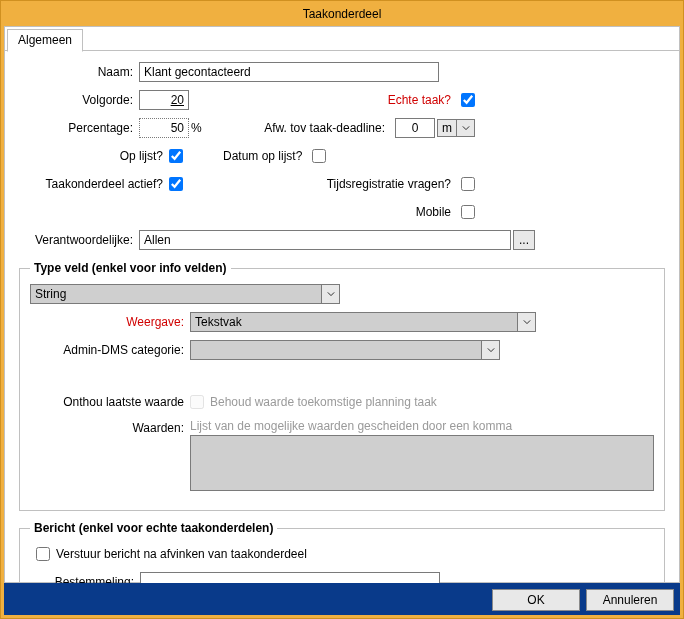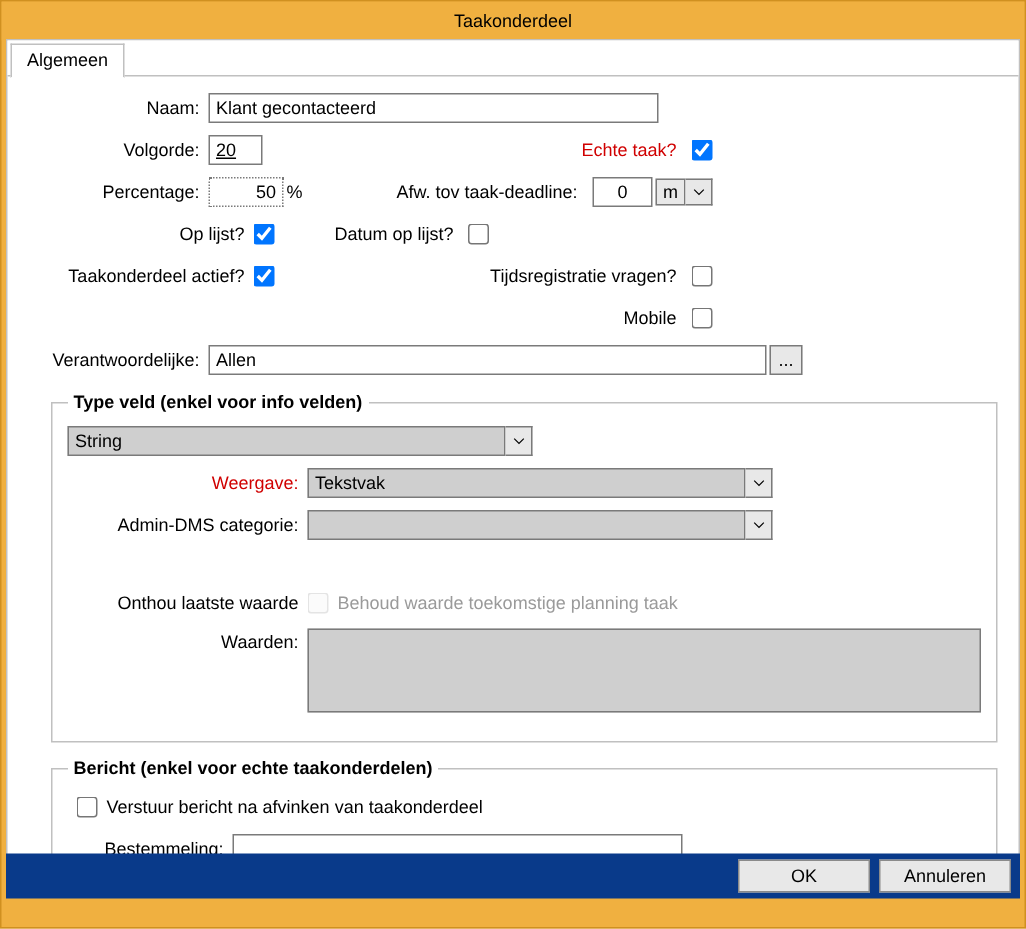--- a/index.html
+++ b/index.html
@@ -10,32 +10,32 @@
   .tabs { position: relative; height: 24px; background: #fff; border-bottom: 1px solid #c0c0c0; }
   .tab { position: absolute; top: 2px; left: 2px; height: 23px; padding: 3px 10px 0; border: 1px solid #c0c0c0; border-bottom: 1px solid #fff; background: #fff; }
   .form-area { padding: 10px 14px 10px 14px; }
   .row { display: flex; align-items: center; margin-bottom: 6px; min-height: 22px; }
   .lbl { text-align: right; padding-right: 6px; white-space: nowrap; }
   .lbl.red { color: #d00000; }
   input[type=text].txt { height: 20px; border: 1px solid #7a7a7a; padding: 1px 4px; background: #fff; }
   input[type=text].num { text-align: right; }
   .percent-suf { margin-left: 2px; }
   input[type=checkbox] { width: 14px; height: 14px; margin: 0; }
-  fieldset { border: 1px solid #c0c0c0; padding: 8px 10px 10px; margin: 10px 0 0 15px; }
+  fieldset { border: 1px solid #c0c0c0; padding: 8px 10px 10px; margin: 10px 0 0 0; }
   legend { padding: 0 4px; font-weight: bold; }
   .combo { display: flex; height: 20px; }
   .combo-box { flex: 1; background: #cfcfcf; border: 1px solid #7a7a7a; padding: 1px 4px; display: flex; align-items: center; }
   .combo-btn { width: 18px; border: 1px solid #7a7a7a; border-left: none; background: #e8e8e8; display: flex; align-items: center; justify-content: center; }
   .combo-btn svg { width: 8px; height: 8px; }
   .browse-btn { width: 22px; height: 20px; border: 1px solid #7a7a7a; background: #e8e8e8; margin-left: 2px; display: flex; align-items: center; justify-content: center; cursor: pointer; }
   .small-combo { width: 38px; display: flex; }
   .small-combo .combo-box { background: #e8e8e8; }
   .grey-text { color: #9a9a9a; }
   textarea.waarden { width: 100%; height: 56px; resize: none; background: #cfcfcf; border: 1px solid #7a7a7a; }
-  .bottombar { position: absolute; left: 4px; right: 4px; bottom: 20px; height: 30px; background: #093a8a; display: flex; align-items: center; justify-content: flex-end; padding: 0 6px; gap: 6px; }
+  .bottombar { position: absolute; left: 4px; right: 4px; bottom: 4px; height: 30px; background: #093a8a; display: flex; align-items: center; justify-content: flex-end; padding: 0 6px; gap: 6px; }
   .bottombar-stripe { position: absolute; left: 4px; right: 4px; bottom: 34px; height: 2px; background: #093a8a; }
   button.dlg { height: 22px; min-width: 88px; background: #e8e8e8; border: 1px solid #8a8a8a; cursor: pointer; }
   .spacer { flex: 1; }
   .chk-disabled { opacity: 0.6; }
 </style>
 </head>
 <body>
 
 <div class="titlebar">Taakonderdeel</div>
 
@@ -46,21 +46,21 @@
 
   <div class="form-area">
 
     <div class="row">
       <div class="lbl" style="width:120px">Naam:</div>
       <input type="text" class="txt" style="width: 300px;" value="Klant gecontacteerd">
     </div>
 
     <div class="row">
       <div class="lbl" style="width:120px">Volgorde:</div>
-      <input type="text" class="txt num" style="width: 36px; text-align: left; text-decoration: underline;" value="20">
+      <input type="text" class="txt num" style="width: 50px; text-align: right; text-decoration: underline;" value="20">
       <div class="spacer"></div>
       <div class="lbl red">Echte taak?</div>
       <input type="checkbox" style="margin-left: 4px; margin-right: 190px;" checked="">
     </div>
 
     <div class="row">
       <div class="lbl" style="width:120px">Percentage:</div>
       <input type="text" class="txt num" style="width: 50px; border-style: dotted;" value="50">
       <span class="percent-suf">%</span>
       <div class="spacer"></div>
@@ -116,21 +116,21 @@
           <div class="combo-box">String</div>
           <div class="combo-btn">
               <svg viewBox="0 0 10 10">
                 <path d="M1 3 L5 7 L9 3" fill="none" stroke="#000"></path>
               </svg>
             </div>
         </div>
       </div>
       <div class="row">
         <div class="lbl red" style="width:160px">Weergave:</div>
-        <div class="combo" style="width:310px">
+        <div class="combo" style="width:346px">
           <div class="combo-box">Tekstvak</div>
           <div class="combo-btn">
               <svg viewBox="0 0 10 10">
                 <path d="M1 3 L5 7 L9 3" fill="none" stroke="#000"></path>
               </svg>
             </div>
         </div>
       </div>
       <div class="row">
         <div class="lbl" style="width:160px">Admin-DMS categorie:</div>
@@ -145,20 +145,21 @@
       </div>
 
       <div class="row" style="margin-top:30px">
         <div class="lbl" style="width:160px">Onthou laatste waarde</div>
         <input type="checkbox" class="chk-disabled" disabled="" style="">
         <span class="grey-text" style="margin-left:6px">Behoud waarde toekomstige planning taak</span>
       </div>
       <div class="row" style="align-items:flex-start">
         <div class="lbl" style="width:160px;padding-top:2px">Waarden:</div>
         <div style="flex:1">
+          <div class="grey-text" style="margin-bottom:2px">Lijst van de mogelijke waarden gescheiden door een komma</div>
           <textarea class="waarden" disabled="" style=""></textarea>
         </div>
       </div>
     </fieldset>
 
     <fieldset>
       <legend>Bericht (enkel voor echte taakonderdelen)</legend>
       <div class="row">
         <input type="checkbox" style="margin-left: 6px; margin-right: 6px;">
         <span>Verstuur bericht na afvinken van taakonderdeel</span>

